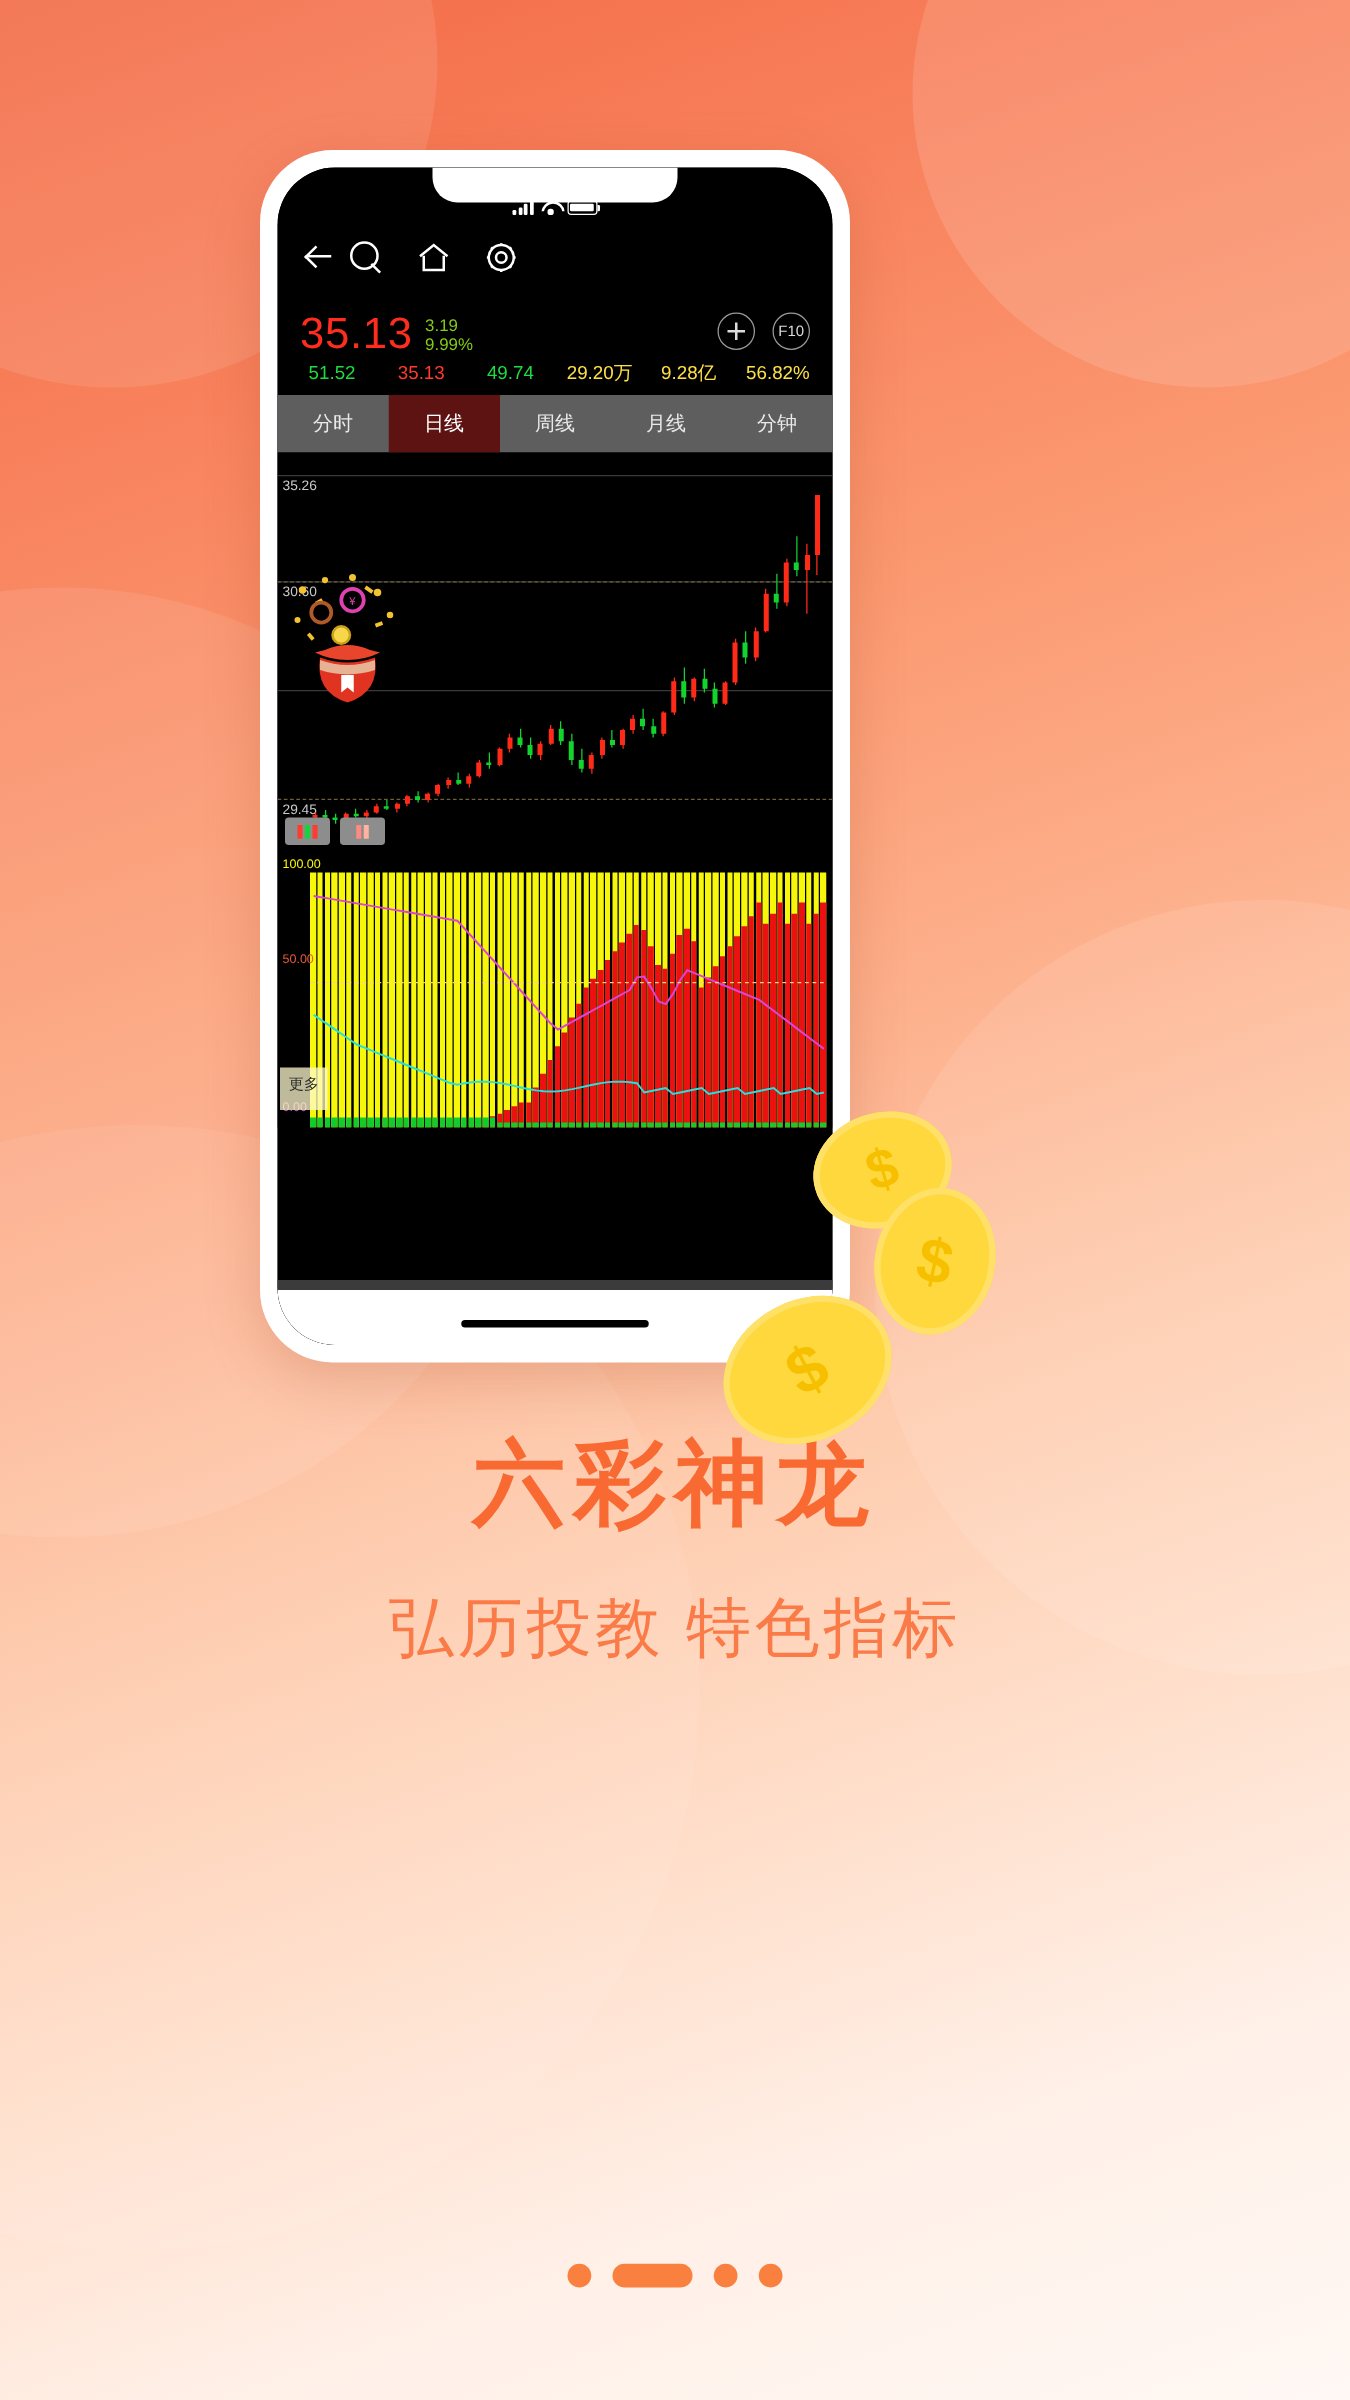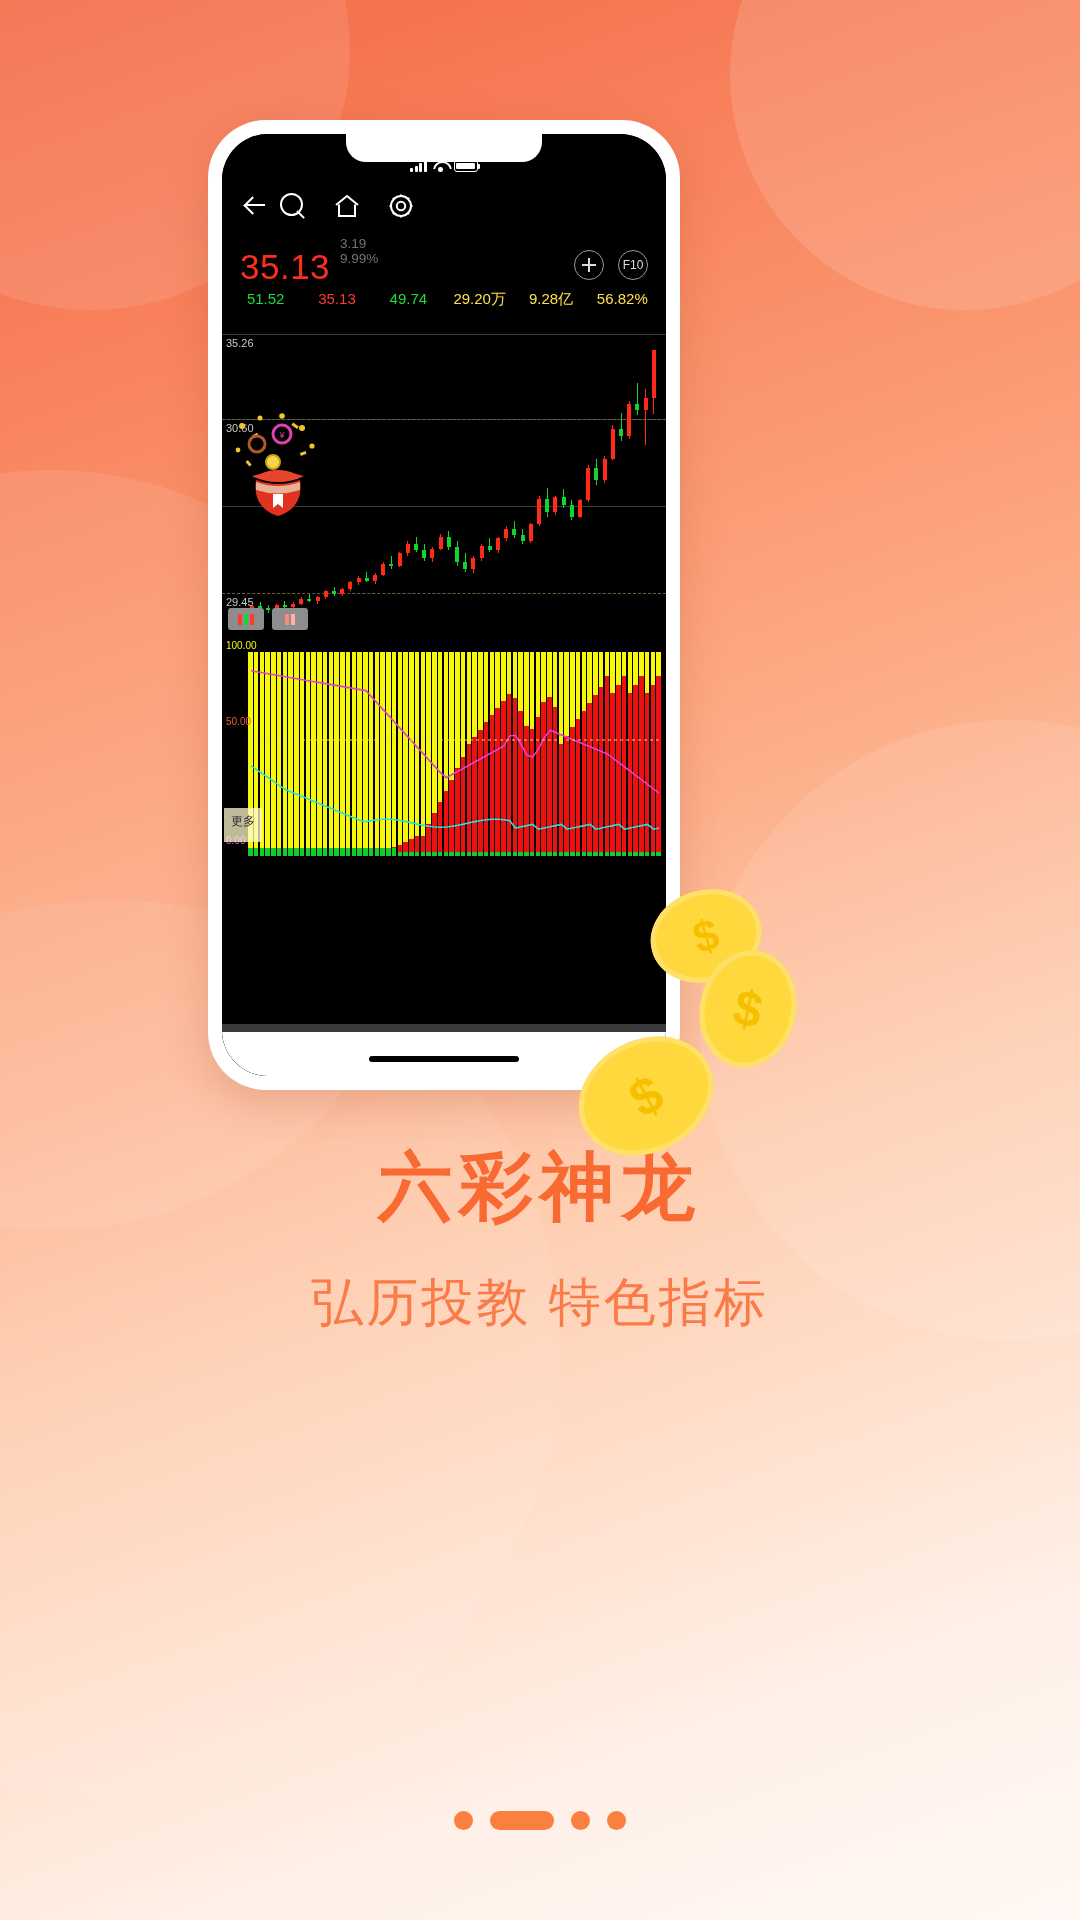--- a/index.html
+++ b/index.html
@@ -98,21 +98,21 @@
   .ic { width: 30px; height: 30px; position: relative; cursor: pointer; }
   .ic-search::before{content:"";position:absolute;left:2px;top:2px;width:19px;height:19px;
     border:2.2px solid #fff;border-radius:50%;}
   .ic-search::after{content:"";position:absolute;left:19px;top:19px;width:10px;height:2.2px;
     background:#fff;transform:rotate(45deg);transform-origin:left center;}
   .ic-home svg, .ic-gear svg { display:block; }
 
   
   .price-row { display: flex; align-items: flex-end; padding: 0 18px; height: 50px; }
   .p-main { font-size: 35px; line-height: 38px; color: #ff2d1e; font-weight: 400; letter-spacing:.5px;}
-  .p-chg { margin-left: 10px; margin-bottom: 20px; color: #737373; line-height: 15px; }
+  .p-chg { margin-left: 10px; margin-bottom: 3px; color: #84cc16; line-height: 15px; }
   .p-chg div { font-size: 13.5px; }
   .price-actions { margin-left: auto; display: flex; align-items: center; gap: 14px; margin-bottom: 6px;}
   .circ { width: 30px; height: 30px; border-radius: 50%; border: 1.8px solid #9a9a9a;
     display: flex; align-items: center; justify-content: center; color: #dcdcdc;
     font-size: 12px; cursor: pointer; }
   .plus { position: relative; }
   .plus::before{content:"";position:absolute;left:7px;top:13.2px;width:14px;height:1.9px;background:#dcdcdc;}
   .plus::after{content:"";position:absolute;left:13.2px;top:7px;width:1.9px;height:14px;background:#dcdcdc;}
 
   
@@ -287,20 +287,27 @@
             </div>
           <div class="c">
               <div class="val v-n">9.28亿</div>
             </div>
           <div class="c">
               <div class="val v-n">56.82%</div>
             </div>
         </div>
       </div>
 
+      <div class="tabs">
+        <div class="tab">分时</div>
+        <div class="tab active">日线</div>
+        <div class="tab">周线</div>
+        <div class="tab">月线</div>
+        <div class="tab">分钟</div>
+      </div>
 
       <div class="chart-area">
         <div class="gridline gl-solid" style="top:18px"></div>
         <div class="gridline gl-solid" style="top:103px"></div>
         <div class="gridline gl-dot" style="top:103px"></div>
         <div class="gridline gl-solid" style="top:190px"></div>
         <div class="gridline gl-dot" style="top:277px"></div>
 
         <div class="ylab" style="top:21px">35.26</div>
         <div class="ylab" style="top:106px">30.60</div>

